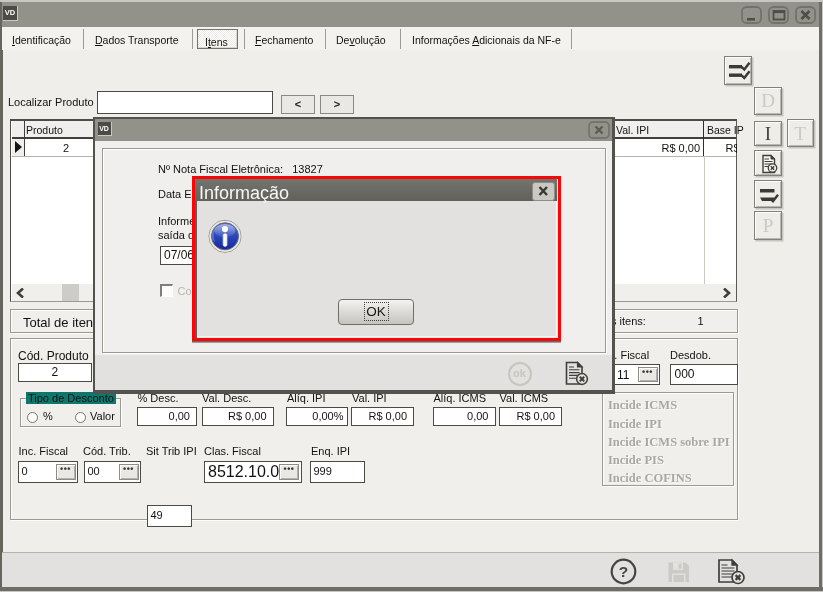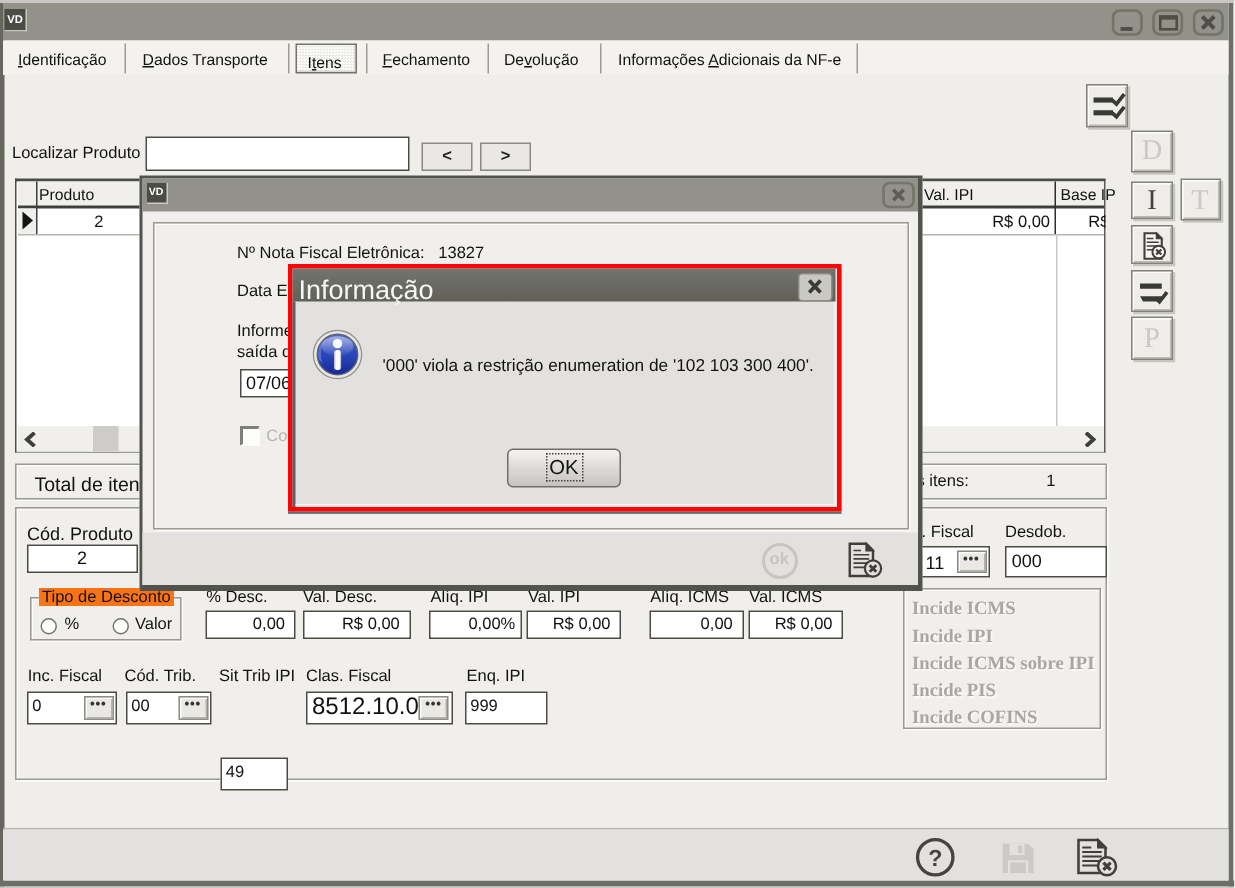--- a/index.html
+++ b/index.html
@@ -108,21 +108,21 @@
   <div class="inp" style="left:17.5px;top:362.5px;width:74.5px;height:19.5px;text-align:center;line-height:17px;font-size:12px;">2</div>
 
   <div class="lbl" style="left:601.5px;top:349px;">Sit. Fiscal</div>
   <div class="inp" style="left:582px;top:364px;width:78px;height:20.5px;"></div>
   <div class="lbl" style="left:617px;top:368px;font-size:12px;">11</div>
   <div class="dots" style="left:637.5px;top:366.5px;width:20px;height:15.5px;">•••</div>
   <div class="lbl" style="left:670px;top:349px;">Desdob.</div>
   <div class="inp" style="left:669.5px;top:364px;width:68.5px;height:20.5px;line-height:18px;padding-left:4px;font-size:12px;">000</div>
 
   <div class="abs" style="left:20px;top:398px;width:100.5px;height:29px;border:1px solid #9a9992;box-shadow:1px 1px 0 #fdfdfc, inset 1px 1px 0 #fdfdfc;box-sizing:border-box;"></div>
-  <div class="lbl" style="left:26px;top:392px;background:#f97316;padding:0 2px;">Tipo de Desconto</div>
+  <div class="lbl" style="left:26px;top:392px;background:#0f766e;padding:0 2px;">Tipo de Desconto</div>
   <div class="abs" style="left:27px;top:411.5px;width:11px;height:11px;border-radius:50%;background:#fdfdfc;border:1px solid #73736c;box-sizing:border-box;"></div>
   <div class="lbl" style="left:43px;top:410px;">%</div>
   <div class="abs" style="left:75px;top:411.5px;width:11px;height:11px;border-radius:50%;background:#fdfdfc;border:1px solid #73736c;box-sizing:border-box;"></div>
   <div class="lbl" style="left:90px;top:410px;">Valor</div>
 
   <div class="lbl" style="left:137.5px;top:392px;">% Desc.</div>
   <div class="inp" style="left:136.5px;top:406.5px;width:60.5px;height:19.5px;text-align:right;line-height:17px;padding-right:6px;">0,00</div>
   <div class="lbl" style="left:202px;top:392px;">Val. Desc.</div>
   <div class="inp" style="left:202px;top:406.5px;width:71.5px;height:19.5px;text-align:right;line-height:17px;padding-right:6px;">R$ 0,00</div>
   <div class="lbl" style="left:287px;top:391.5px;">Alíq. IPI</div>
@@ -264,21 +264,20 @@
     </defs>
     <circle cx="17" cy="17.3" r="16" fill="none" stroke="#90908c" stroke-width="1"></circle>
     <circle cx="17" cy="17.3" r="14.7" fill="none" stroke="#e6e6e3" stroke-width="1.7"></circle>
     <circle cx="17" cy="17.3" r="13.5" fill="url(#bluegr)" stroke="#62626c" stroke-width="0.9"></circle>
     <path d="M4.4 20.5 A13 13 0 0 1 9.3 6.9 A16.5 16.5 0 0 0 7.3 23.6 Z" fill="#7a92e4" opacity="0.55"></path>
     <ellipse cx="17" cy="11.7" rx="10.6" ry="6.6" fill="url(#glossgr)"></ellipse>
     <circle cx="17" cy="10.1" r="3.1" fill="#fdfdfd"></circle>
     <rect x="14.7" y="14.4" width="4.7" height="13.2" rx="1.8" fill="#c9c9d6"></rect>
     <rect x="15.6" y="14.4" width="3" height="13.2" rx="1.5" fill="#fbfbfd"></rect>
   </svg>
-  <div class="lbl" style="left:255px;top:237.5px;font-size:11.5px;">'000' viola a restrição enumeration de '102 103 300 400'.</div>
   <div class="abs" style="left:338px;top:298.5px;width:76px;height:26.5px;border-radius:4px;border:1px solid #6f6e68;
        background:linear-gradient(#f4f3f1,#d9d8d4 55%,#c5c4c0);box-sizing:border-box;"></div>
   <div class="abs" style="left:363.5px;top:302px;width:25.5px;height:18.5px;border:1px dotted #43423e;box-sizing:border-box;"></div>
   <div class="abs" style="left:338px;top:304px;width:76px;text-align:center;font-size:13.5px;color:#161614;">OK</div>
 </div>
 <style>
   .incide{font-family:"Liberation Serif",serif;font-weight:bold;font-size:12.5px;line-height:13px;color:#a8a7a2;
           text-shadow:1px 1px 0 #fbfaf8;white-space:nowrap;}
 </style>
 

